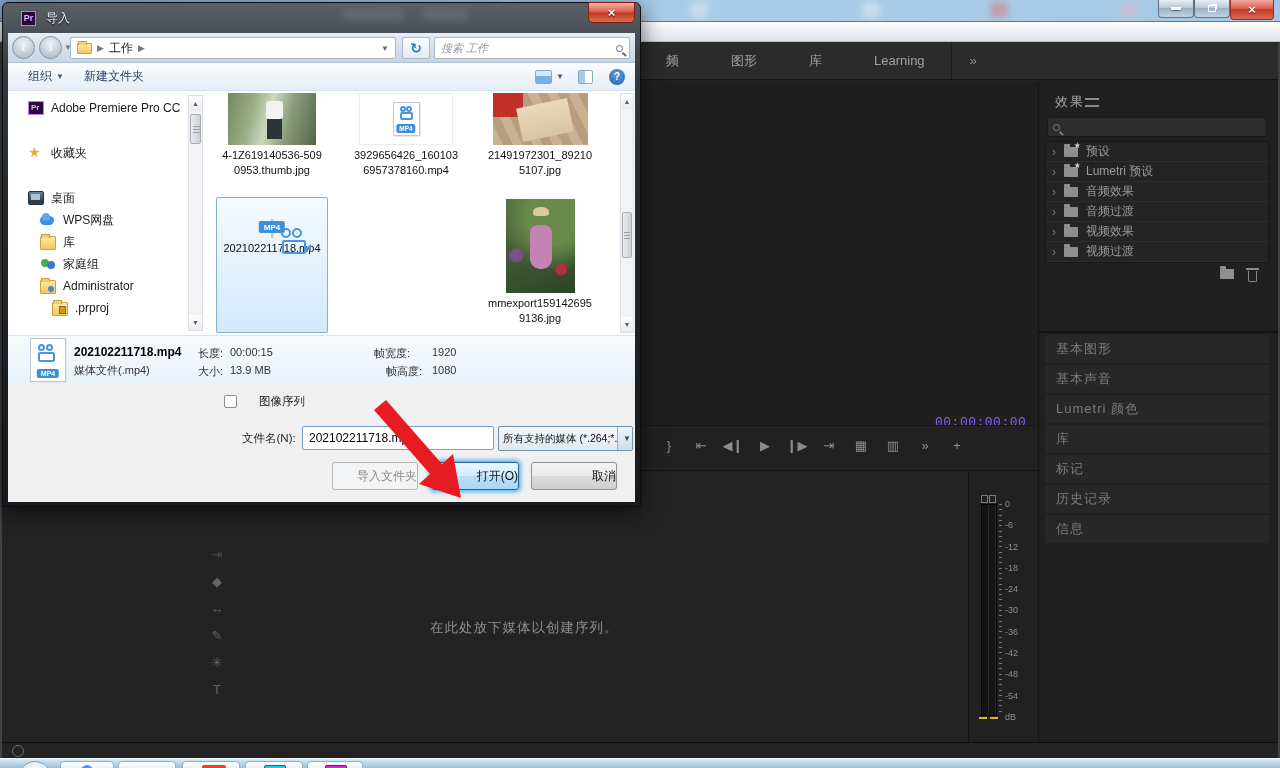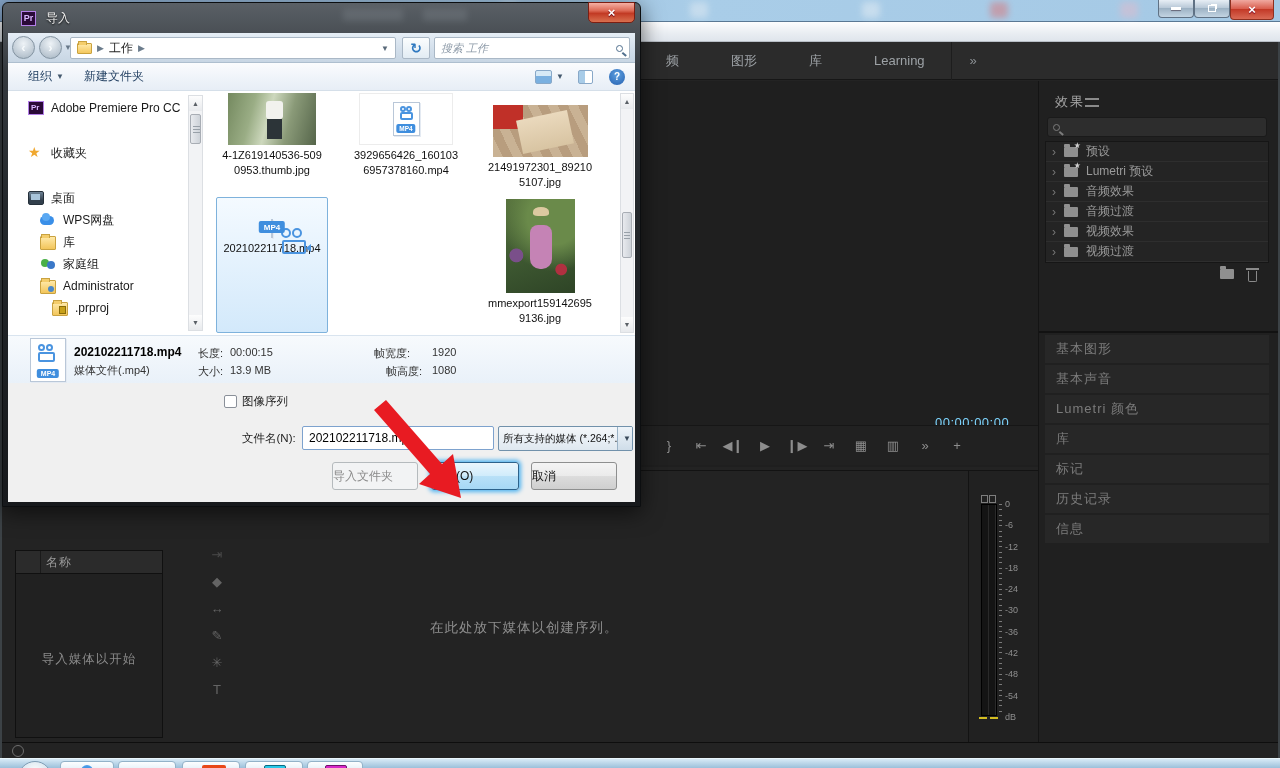--- a/index.html
+++ b/index.html
@@ -32,22 +32,22 @@
 .menu-item{font-size:12px;color:#161616;padding:0 11px;line-height:19px}
 
 
 .app{position:absolute;left:0;top:42px;width:1280px;height:716px;background:#232323}
 .tabstrip{position:absolute;left:0;top:0;width:1280px;height:38px;background:#2b2b2b;border-bottom:1px solid #161616}
 .tabstrip .tabs{position:absolute;left:640px;top:0;display:flex;align-items:center;height:38px}
 .ws-tab{font-size:13px;color:#9da2a6;padding:0 26px;line-height:38px}
 .ws-tab.more{border-left:1px solid #1d1d1d;padding:0 18px;color:#8a8f93}
 
 .monitor{position:absolute;left:640px;top:39px;width:398px;height:386px;background:#1f1f1f;border-left:1px solid #151515}
-.timecode{position:absolute;left:935px;top:373px;font-family:Liberation Sans, sans-serif;
- font-size:13px;color:#7dd3fc;letter-spacing:.5px}
+.timecode{position:absolute;left:935px;top:373px;font-family:Liberation Mono, monospace;
+ font-size:13px;color:#8b5cf6;letter-spacing:.5px}
 .transport{position:absolute;left:640px;top:383px;width:398px;height:40px;background:#212121;border-top:1px solid #161616;
  display:flex;align-items:center;padding-left:18px;gap:10px}
 .tr-btn{color:#8d8d8d;font-size:13px;min-width:22px;text-align:center}
 
 .rightcol{position:absolute;left:1038px;top:39px;width:242px;height:677px;background:#202020;border-left:1px solid #141414}
 .fx-panel{position:absolute;left:6px;top:4px;width:224px;height:208px}
 .fx-head{display:flex;justify-content:flex-start;align-items:center;padding:8px 6px 4px 10px}
 .fx-title{font-size:13px;color:#a6a6a6;letter-spacing:2px}
 .burger{width:14px;height:9px;border-top:2px solid #8a8a8a;border-bottom:2px solid #8a8a8a;margin-right:4px}
 .fx-search{margin:2px 2px 4px 2px;height:20px;background:#2d2d2d;border:1px solid #1a1a1a;border-radius:3px;
@@ -245,34 +245,34 @@
 .gs-thumb::after{content:"";position:absolute;left:1px;top:19px;width:6px;height:1px;background:#98a0a8;box-shadow:0 3px 0 #98a0a8,0 6px 0 #98a0a8}
 
 
 .ddetails{position:absolute;left:0;top:302px;width:627px;height:48px;
  background:linear-gradient(#f7fafd,#e9f1f9);border-top:1px solid #d9e4ef;display:block}
 .dd-name{position:absolute;left:66px;top:9px;font-size:12px;font-weight:bold;color:#000}
 .dd-type{position:absolute;left:66px;top:27px;font-size:11px;color:#333}
 .dd-col{position:absolute;font-size:11px;color:#333}
 
 .dfoot{position:absolute;left:0;top:350px;width:627px;height:119px;background:#f0f0f0}
-.seqbox{position:absolute;left:216px;top:11px;display:flex;align-items:center;gap:5px}
+.seqbox{position:absolute;left:216px;top:11px;display:flex;align-items:center;gap:22px}
 .cbx{width:13px;height:13px;background:#fff;border:1px solid #8a9099;border-radius:2px}
 .seqlabel{font-size:11.5px;color:#1e1e1e}
 .fn-label{position:absolute;left:234px;top:48px;font-size:11.5px;color:#1e1e1e}
 .fn-input{position:absolute;left:294px;top:43px;width:192px;height:24px;background:#fff;border:1px solid #7da2ce;border-radius:2px;
  font-size:12px;color:#000;padding-left:6px;font-family:"Liberation Sans","DejaVu Sans",sans-serif}
 .filterbox{position:absolute;left:490px;top:43px;width:135px;height:25px;background:linear-gradient(#f4f7fa,#dfe8f0);
  border:1px solid #7191ab;border-radius:2px;display:flex;align-items:center;overflow:hidden}
 .filterbox span{font-size:10.5px;color:#111;white-space:nowrap;padding-left:4px;flex:1;overflow:hidden}
 .filterbox .dd-arrow{flex:none;width:15px;height:100%;background:linear-gradient(#eef4f9,#cfdde9);border-left:1px solid #9ab2c6;
  font-size:8px;color:#3a4a5a;text-align:center;line-height:23px}
 .wbtn{position:absolute;top:79px;height:28px;border:1px solid #8e8f8f;border-radius:3px;
  background:linear-gradient(#f4f4f4,#ebebeb 48%,#dcdcdc 52%,#cfcfcf);
- font-size:12px;color:#111;text-align:left;line-height:26px;font-family:"Liberation Sans","DejaVu Sans",sans-serif}
+ font-size:12px;color:#111;text-align:right;line-height:26px;font-family:"Liberation Sans","DejaVu Sans",sans-serif}
 .wbtn.disabled{left:324px;width:86px;background:#f2f3f4;border-color:#b5babd;color:#8a8a8a}
 .wbtn.primary{left:423px;width:88px;border:1px solid #2c628b;box-shadow:0 0 4px 2px #52b4f0;
  background:linear-gradient(#eaf6fd,#d1ecfb 48%,#b8e0f7 52%,#a6d8f5)}
 .wbtn.cancel{left:523px;width:86px}
 
 
 .arrow-svg{position:absolute;left:340px;top:395px;z-index:9}
 
 
 .appedge-l{position:absolute;left:0;top:42px;width:2px;height:716px;background:#3c4246;z-index:2}
@@ -437,27 +437,20 @@
           <span class="mtick">-30</span>
           <span class="mtick">-36</span>
           <span class="mtick">-42</span>
           <span class="mtick">-48</span>
           <span class="mtick">-54</span>
           <span class="mtick">dB</span>
       </div>
       <div class="meter-yellow"></div>
     </div>
 
-    <div class="projpanel">
-      <div class="proj-head">
-        <span class="col0"></span>
-        <span>名称</span>
-      </div>
-      <div class="proj-empty">导入媒体以开始</div>
-    </div>
 
     <div class="toolcol">
       <span class="tool first">⇥</span>
         <span class="tool">◆</span>
         <span class="tool">↔</span>
         <span class="tool">✎</span>
         <span class="tool">✳</span>
         <span class="tool">T</span>
     </div>
 
@@ -583,21 +576,21 @@
             <div class="thumb">
               <span class="mp4doc sm">
                 <span class="lens"></span>
                 <span class="lens l2"></span>
                 <span class="cam"></span>
                 <span class="mp4badge">MP4</span>
               </span>
             </div>
             <div class="fname">3929656426_1601036957378160.mp4</div>
           </div>
-          <div class="cell c-wood r1c3" style="left: 476px; top: 2px; min-height: 102px; margin-top: 12px;">
+          <div class="cell c-wood r1c3" style="left: 476px; top: 2px; min-height: 102px;">
             <div class="thumb">
               
             </div>
             <div class="fname">21491972301_892105107.jpg</div>
           </div>
           <div class="cell c-mp4b sel r2c1" style="left: 208px; top: 106px; min-height: 136px;">
             <div class="thumb">
               <span class="mp4doc big">
                 <span class="lens"></span>
                 <span class="lens l2"></span>

